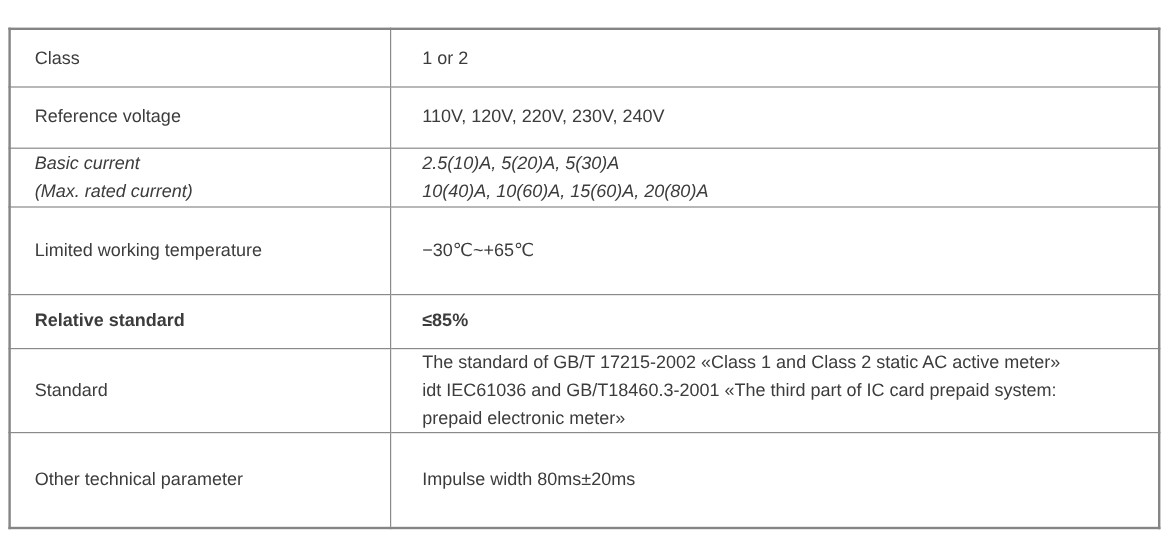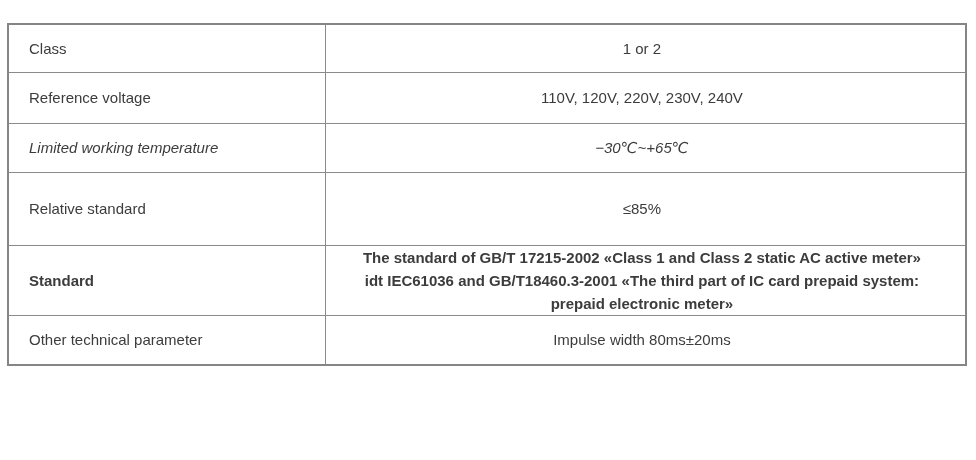--- a/index.html
+++ b/index.html
@@ -34,23 +34,22 @@
     white-space: pre-wrap;
     overflow: hidden;
   }
   td.param-cell {
     width: 270px;
     padding-left: 20px;
     padding-right: 8px;
   }
   td.value-cell {
     width: 545px;
-    padding-left: 5px;
+    padding-left: 26px;
     padding-right: 12px;
-    text-align: center;
   }
   tr:nth-child(1) td { height: 48px; }
   tr:nth-child(2) td { height: 51px; }
   tr:nth-child(3) td { height: 49px; font-style: italic; }
   tr:nth-child(4) td { height: 73px; }
   tr:nth-child(5) td { height: 45px; font-weight: bold; }
   tr:nth-child(6) td { height: 50px; }
   tr:nth-child(7) td { height: 80px; }
   tr:nth-child(8) td { height: 47px; }
 </style>
@@ -62,20 +61,26 @@
     <tbody>
       <tr>
         <td class="param-cell">Class</td>
         <td class="value-cell">1 or 2</td>
       </tr>
       <tr>
         <td class="param-cell">Reference voltage</td>
         <td class="value-cell">110V, 120V, 220V, 230V, 240V</td>
       </tr>
       <tr>
+        <td class="param-cell">Basic current
+(Max. rated current)</td>
+        <td class="value-cell">2.5(10)A, 5(20)A, 5(30)A
+10(40)A, 10(60)A, 15(60)A, 20(80)A</td>
+      </tr>
+      <tr>
         <td class="param-cell">Limited working temperature</td>
         <td class="value-cell">−30℃~+65℃</td>
       </tr>
       <tr>
         <td class="param-cell">Relative standard</td>
         <td class="value-cell">≤85%</td>
       </tr>
       <tr>
         <td class="param-cell">Standard</td>
         <td class="value-cell">The standard of GB/T 17215-2002 «Class 1 and Class 2 static AC active meter»

